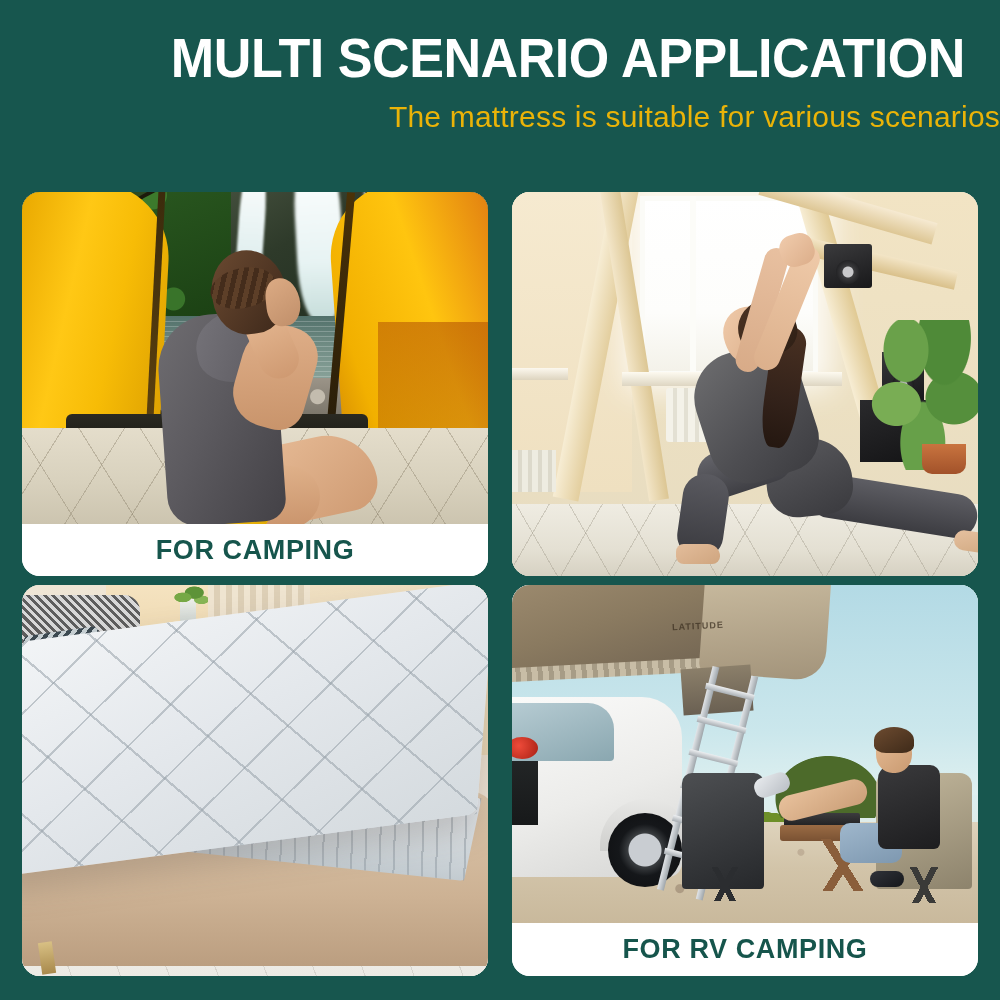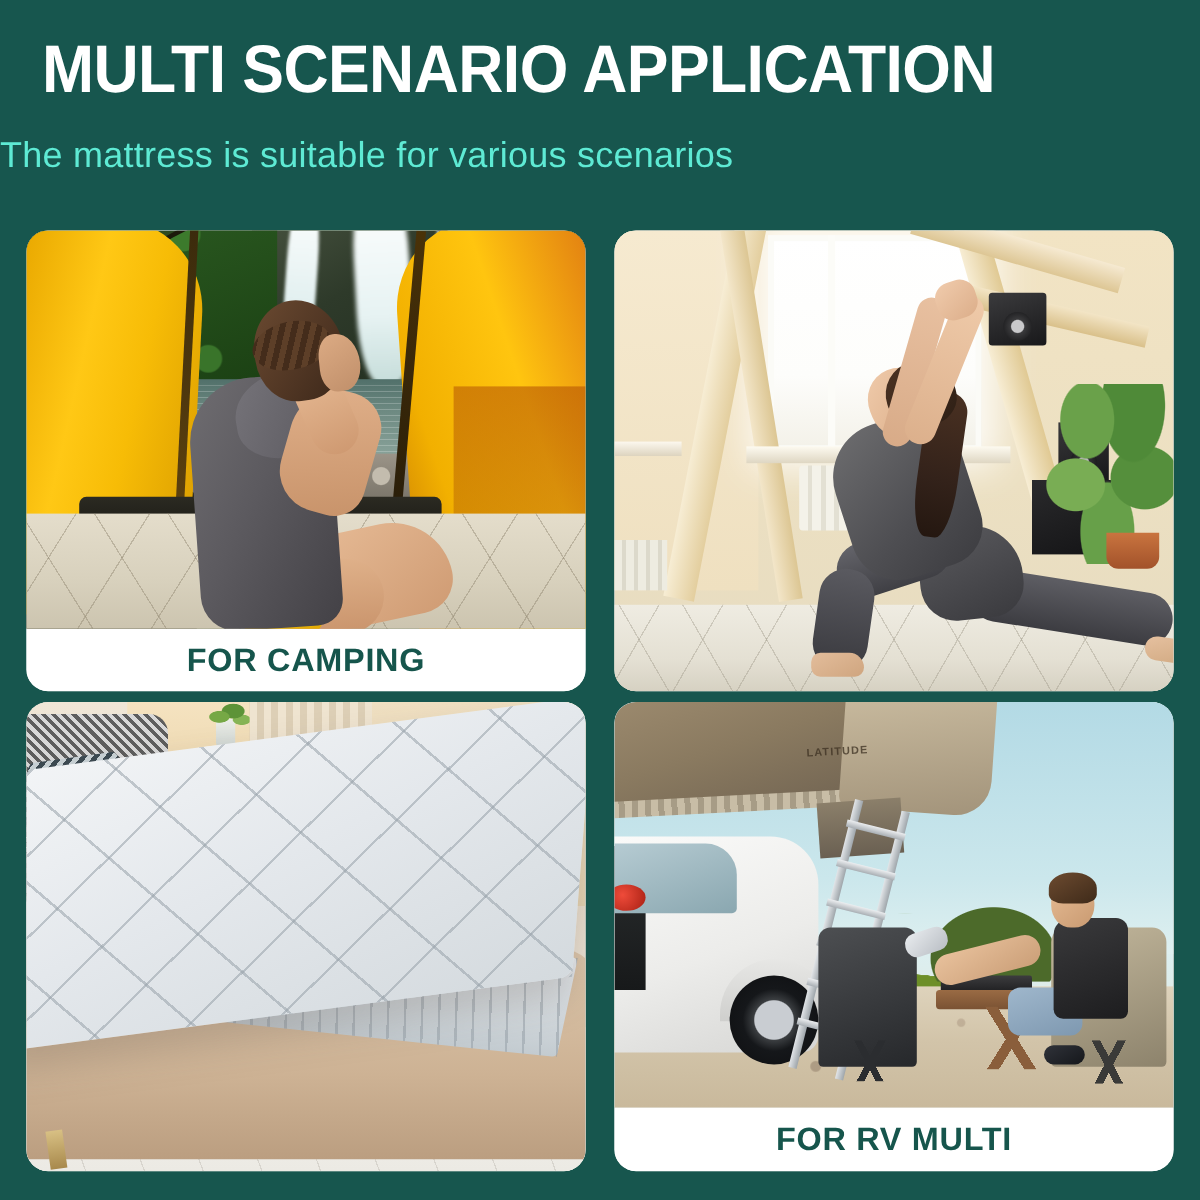--- a/index.html
+++ b/index.html
@@ -6,36 +6,36 @@
   * { margin:0; padding:0; box-sizing:border-box; }
   html,body { width:1000px; height:1000px; overflow:hidden; }
   body {
     background:#17564e;
     font-family:"Liberation Sans", sans-serif;
     position:relative;
   }
   .page { position:absolute; inset:0; background:#17564e; }
 
   
-  .header { text-align:left; padding-top:30px; }
+  .header { text-align:right; padding-top:30px; }
   .title {
     color:#ffffff;
     font-family:"Liberation Sans", sans-serif;
     font-weight:bold;
     font-size:56px;
     letter-spacing:-0.5px;
     line-height:1.0;
     transform:scaleX(0.93);
     white-space:nowrap;
   }
   .subtitle {
-    color:#5eead4;
+    color:#eab308;
     font-size:30px;
     font-weight:400;
-    margin-top:27px;
+    margin-top:14px;
     letter-spacing:0.2px;
     white-space:nowrap;
   }
 
   
   .grid {
     position:absolute;
     left:22px; top:192px;
     width:956px; height:784px;
     display:grid;
@@ -848,17 +848,17 @@
           <div class="chairR-legs"></div>
           <div class="man-legs"></div>
           <div class="man-shoe"></div>
           <div class="man-shorts"></div>
           <div class="man-torso"></div>
           <div class="man-head"></div>
           <div class="man-hair"></div>
           <div class="man-shoe2"></div>
         </div>
       </div>
-      <div class="label">FOR RV MULTI</div>
+      <div class="label">FOR RV CAMPING</div>
     </div>
 
   </div>
 </div>
 
 </body></html>

